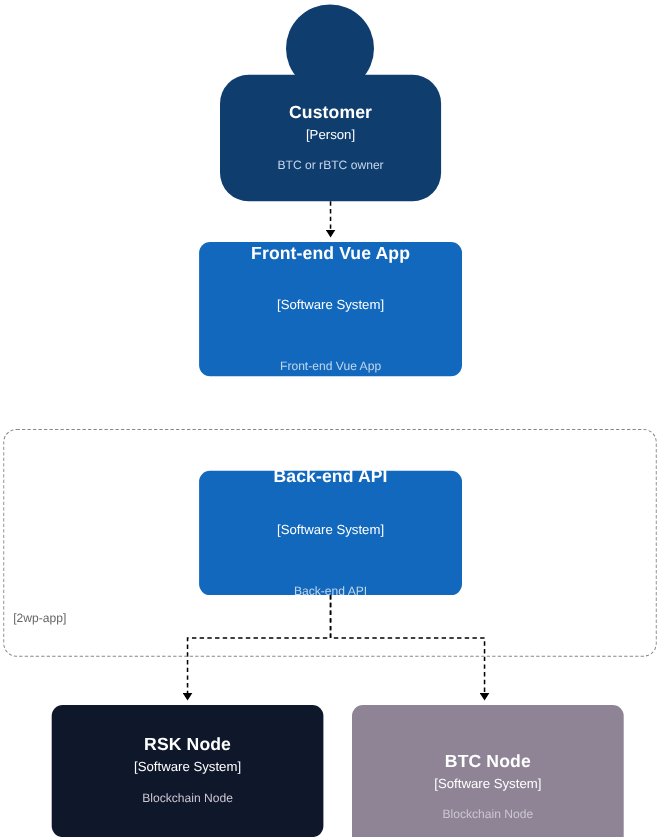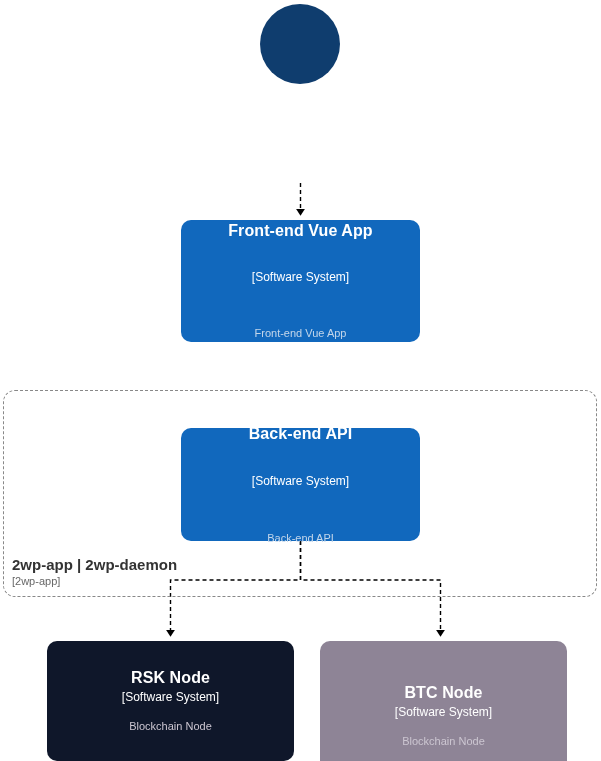--- a/index.html
+++ b/index.html
@@ -108,31 +108,35 @@
 
     <path d="M 300.5 183 L 300.5 212" stroke="#000000" stroke-width="1.4" fill="none" stroke-dasharray="4,3" marker-end="url(#arrowhead)"></path>
 
     <path d="M 300.5 541 L 300.5 580 L 170.5 580 L 170.5 633" stroke="#000000" stroke-width="1.4" fill="none" stroke-dasharray="4,3" marker-end="url(#arrowhead)"></path>
 
     <path d="M 300.5 541 L 300.5 580 L 440.5 580 L 440.5 633" stroke="#000000" stroke-width="1.4" fill="none" stroke-dasharray="4,3" marker-end="url(#arrowhead)"></path>
   </svg>
 
   <div class="person-head" style="left:260px; top:4px; width:80px; height:80px; background:#0f3d6e;"></div>
 
+  <div class="node person-body" style="left:200px; top:68px; width:201px; height:115px; background:#0f3d6e;">
+    <div class="n-title">Customer</div>
+    <div class="n-type">[Person]</div>
+    <div class="n-desc" style="color:#c3d6ea;">BTC or rBTC owner</div>
+  </div>
 
   <div class="node" style="left:181px; top:220px; width:239px; height:122px; background:#1168bd;gap:27px;">
     <div class="n-title">Front-end Vue App</div>
     <div class="n-type">[Software System]</div>
     <div class="n-desc" style="color:#c3d6ea;">Front-end Vue App</div>
   </div>
 
   <div class="boundary" style="left:3px; top:390px; width:594px; height:207px;"></div>
 
   <div class="boundary-label" style="left:12px; top:555px;">
-    <div class="b-title">2wp-app | 2wp-daemon</div>
     <div class="b-type">[2wp-app]</div>
   </div>
 
   <div class="node" style="left:181px; top:428px; width:239px; height:113px; background:#1168bd;gap:28px;">
     <div class="n-title">Back-end API</div>
     <div class="n-type">[Software System]</div>
     <div class="n-desc" style="color:#c3d6ea;">Back-end API</div>
   </div>
 
   <div class="node" style="left:47px; top:641px; width:247px; height:120px; background:#0f172a;">

